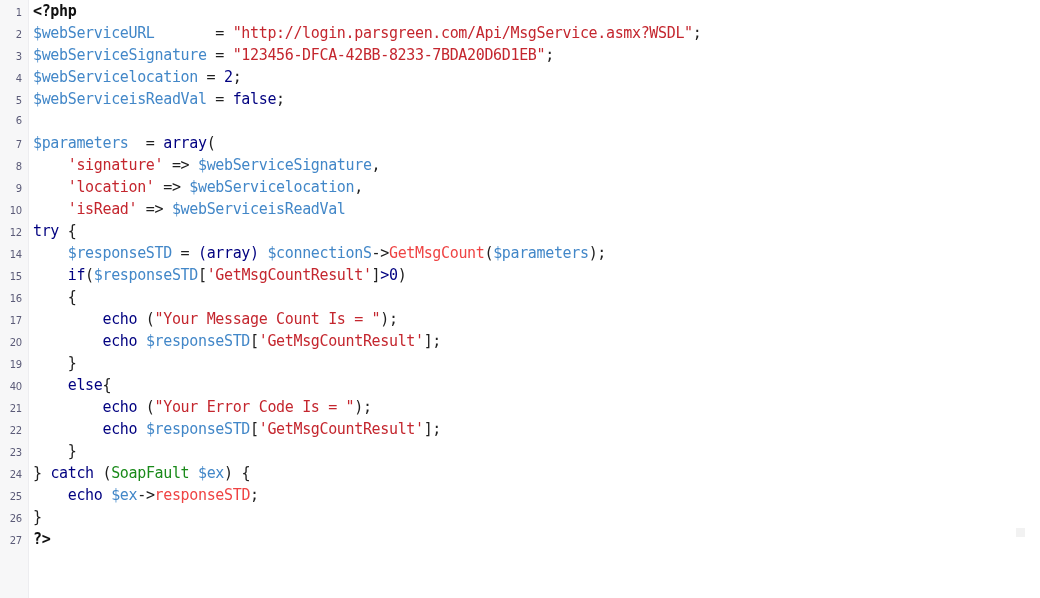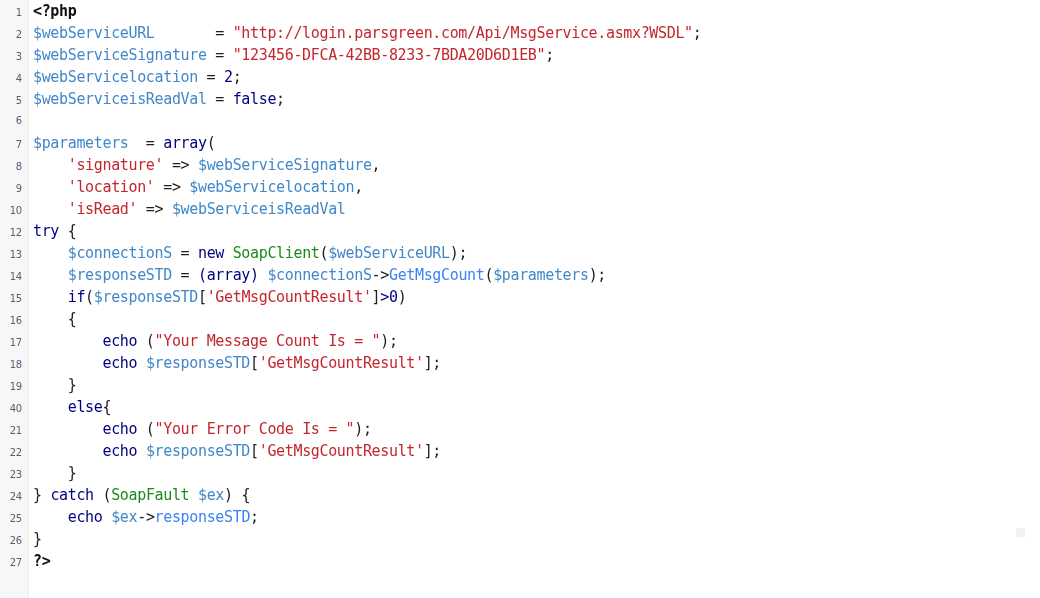--- a/index.html
+++ b/index.html
@@ -72,21 +72,21 @@
     white-space: pre;
     letter-spacing: -0.35px;
   }
 
   
   .t-tag   { color: #111111; font-weight: bold; }
   .t-var   { color: #4287c8; }
   .t-kw    { color: #000080; }
   .t-str   { color: #c4262e; }
   .t-cls   { color: #1a8a1a; }
-  .t-fn    { color: #3b82f6; }
+  .t-fn    { color: #ef4444; }
   .t-punct { color: #202020; }
   .t-num   { color: #000080; }
 
   
   .artifact {
     position: absolute;
     left: 1016px;
     top: 528px;
     width: 9px;
     height: 9px;
@@ -105,26 +105,25 @@
       <li class="code-line"><span class="ln">2</span><span class="lc"><span class="t-var">$webServiceURL</span><span class="t-punct">       = </span><span class="t-str">"http://login.parsgreen.com/Api/MsgService.asmx?WSDL"</span><span class="t-punct">;</span></span></li>
       <li class="code-line"><span class="ln">3</span><span class="lc"><span class="t-var">$webServiceSignature</span><span class="t-punct"> = </span><span class="t-str">"123456-DFCA-42BB-8233-7BDA20D6D1EB"</span><span class="t-punct">;</span></span></li>
       <li class="code-line"><span class="ln">4</span><span class="lc"><span class="t-var">$webServicelocation</span><span class="t-punct"> = </span><span class="t-num">2</span><span class="t-punct">;</span></span></li>
       <li class="code-line"><span class="ln">5</span><span class="lc"><span class="t-var">$webServiceisReadVal</span><span class="t-punct"> = </span><span class="t-kw">false</span><span class="t-punct">;</span></span></li>
       <li class="code-line"><span class="ln">6</span><span class="lc"></span></li>
       <li class="code-line"><span class="ln">7</span><span class="lc"><span class="t-var">$parameters</span><span class="t-punct">  = </span><span class="t-kw">array</span><span class="t-punct">(</span></span></li>
       <li class="code-line"><span class="ln">8</span><span class="lc"><span class="t-punct">    </span><span class="t-str">'signature'</span><span class="t-punct"> =&gt; </span><span class="t-var">$webServiceSignature</span><span class="t-punct">,</span></span></li>
       <li class="code-line"><span class="ln">9</span><span class="lc"><span class="t-punct">    </span><span class="t-str">'location'</span><span class="t-punct"> =&gt; </span><span class="t-var">$webServicelocation</span><span class="t-punct">,</span></span></li>
       <li class="code-line"><span class="ln">10</span><span class="lc"><span class="t-punct">    </span><span class="t-str">'isRead'</span><span class="t-punct"> =&gt; </span><span class="t-var">$webServiceisReadVal</span></span></li>
       <li class="code-line"><span class="ln">12</span><span class="lc"><span class="t-kw">try</span><span class="t-punct"> {</span></span></li>
-      <li class="code-line"><span class="ln">13</span><span class="lc"><span class="t-punct">    </span><span class="t-var">$connectionS</span><span class="t-punct"> = </span><span class="t-kw">new</span><span class="t-punct"> </span><span class="t-cls">SoapClient</span><span class="t-punct">(</span><span class="t-var">$webServiceURL</span><span class="t-punct">);</span></span></li>
       <li class="code-line"><span class="ln">14</span><span class="lc"><span class="t-punct">    </span><span class="t-var">$responseSTD</span><span class="t-punct"> = </span><span class="t-kw">(array)</span><span class="t-punct"> </span><span class="t-var">$connectionS</span><span class="t-punct">-&gt;</span><span class="t-fn">GetMsgCount</span><span class="t-punct">(</span><span class="t-var">$parameters</span><span class="t-punct">);</span></span></li>
       <li class="code-line"><span class="ln">15</span><span class="lc"><span class="t-punct">    </span><span class="t-kw">if</span><span class="t-punct">(</span><span class="t-var">$responseSTD</span><span class="t-punct">[</span><span class="t-str">'GetMsgCountResult'</span><span class="t-punct">]</span><span class="t-kw">&gt;0</span><span class="t-punct">)</span></span></li>
       <li class="code-line"><span class="ln">16</span><span class="lc"><span class="t-punct">    {</span></span></li>
       <li class="code-line"><span class="ln">17</span><span class="lc"><span class="t-punct">        </span><span class="t-kw">echo</span><span class="t-punct"> (</span><span class="t-str">"Your Message Count Is = "</span><span class="t-punct">);</span></span></li>
-      <li class="code-line"><span class="ln">18</span><span class="lc"><span class="t-punct">        </span><span class="t-kw">echo</span><span class="t-punct"> </span><span class="t-var">$responseSTD</span><span class="t-punct">[</span><span class="t-str">'GetMsgCountResult'</span><span class="t-punct">];</span></span></li>
+      <li class="code-line"><span class="ln">20</span><span class="lc"><span class="t-punct">        </span><span class="t-kw">echo</span><span class="t-punct"> </span><span class="t-var">$responseSTD</span><span class="t-punct">[</span><span class="t-str">'GetMsgCountResult'</span><span class="t-punct">];</span></span></li>
       <li class="code-line"><span class="ln">19</span><span class="lc"><span class="t-punct">    }</span></span></li>
       <li class="code-line"><span class="ln">40</span><span class="lc"><span class="t-punct">    </span><span class="t-kw">else</span><span class="t-punct">{</span></span></li>
       <li class="code-line"><span class="ln">21</span><span class="lc"><span class="t-punct">        </span><span class="t-kw">echo</span><span class="t-punct"> (</span><span class="t-str">"Your Error Code Is = "</span><span class="t-punct">);</span></span></li>
       <li class="code-line"><span class="ln">22</span><span class="lc"><span class="t-punct">        </span><span class="t-kw">echo</span><span class="t-punct"> </span><span class="t-var">$responseSTD</span><span class="t-punct">[</span><span class="t-str">'GetMsgCountResult'</span><span class="t-punct">];</span></span></li>
       <li class="code-line"><span class="ln">23</span><span class="lc"><span class="t-punct">    }</span></span></li>
       <li class="code-line"><span class="ln">24</span><span class="lc"><span class="t-punct">} </span><span class="t-kw">catch</span><span class="t-punct"> (</span><span class="t-cls">SoapFault</span><span class="t-punct"> </span><span class="t-var">$ex</span><span class="t-punct">) {</span></span></li>
       <li class="code-line"><span class="ln">25</span><span class="lc"><span class="t-punct">    </span><span class="t-kw">echo</span><span class="t-punct"> </span><span class="t-var">$ex</span><span class="t-punct">-&gt;</span><span class="t-fn">responseSTD</span><span class="t-punct">;</span></span></li>
       <li class="code-line"><span class="ln">26</span><span class="lc"><span class="t-punct">}</span></span></li>
       <li class="code-line"><span class="ln">27</span><span class="lc"><span class="t-tag">?&gt;</span></span></li>
     </ol>

